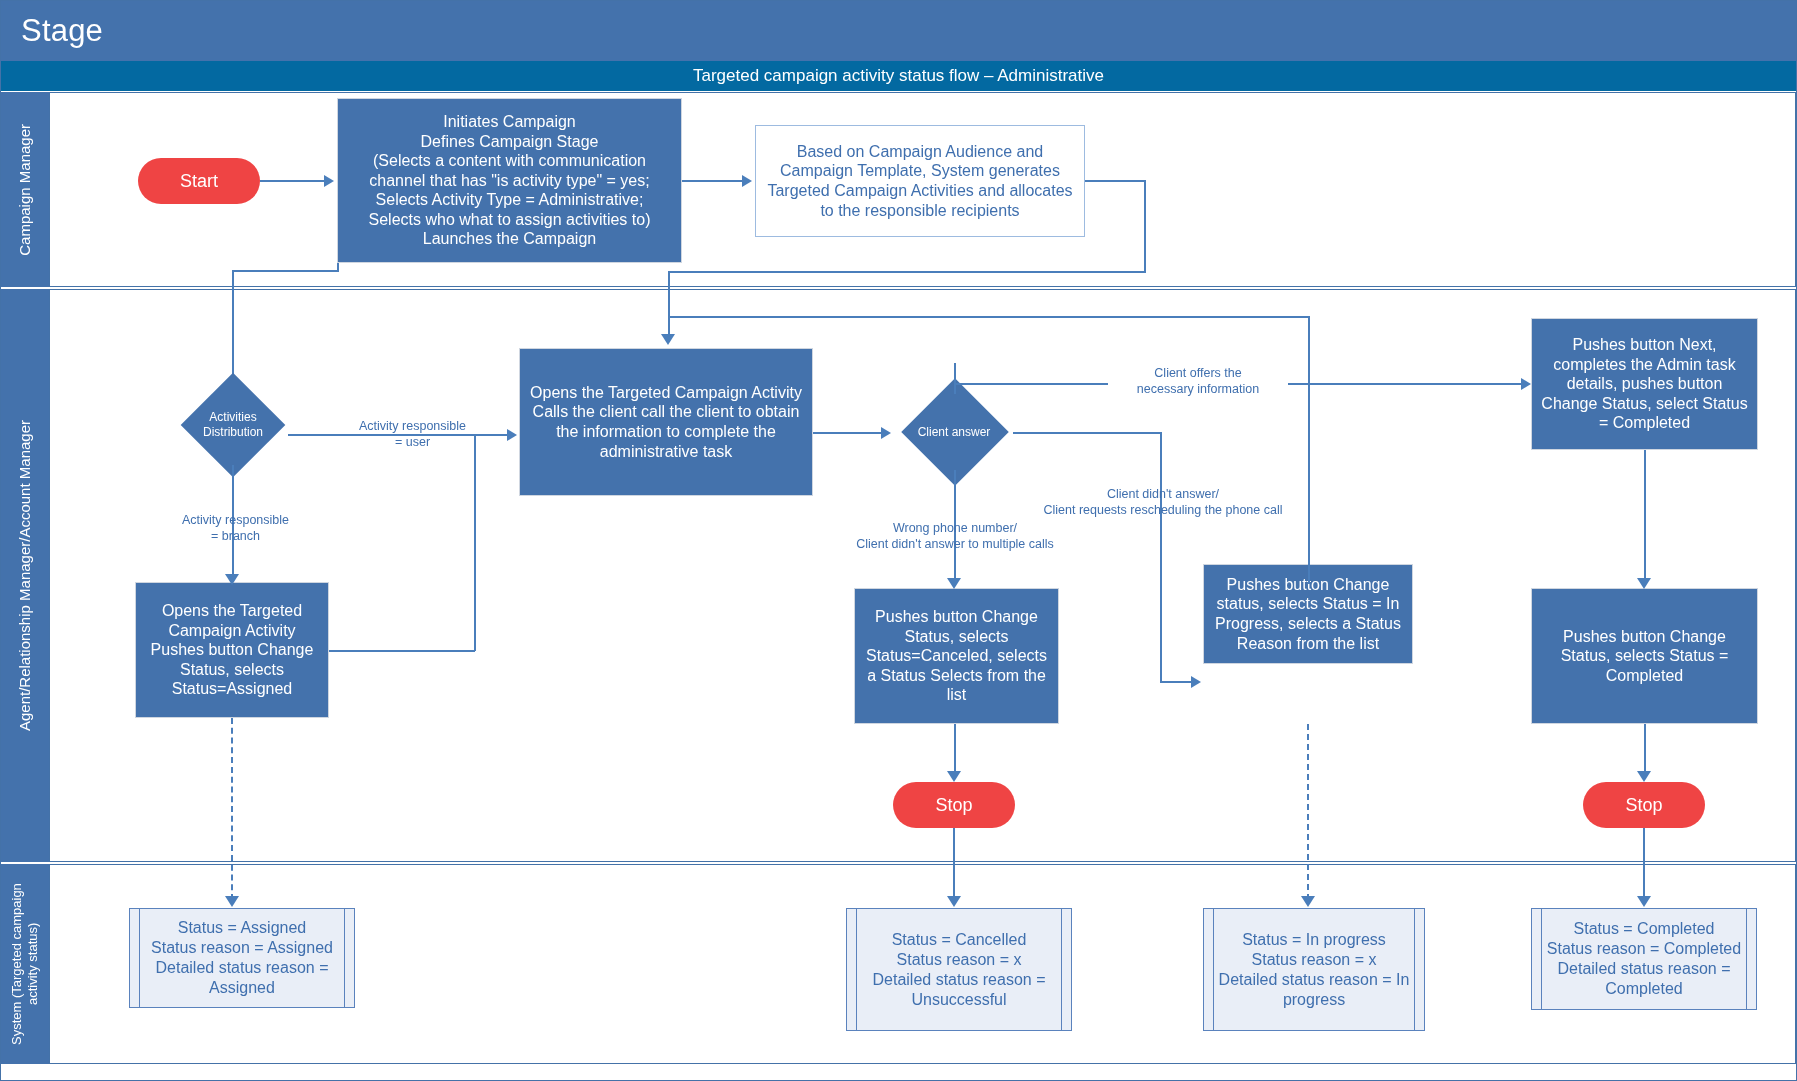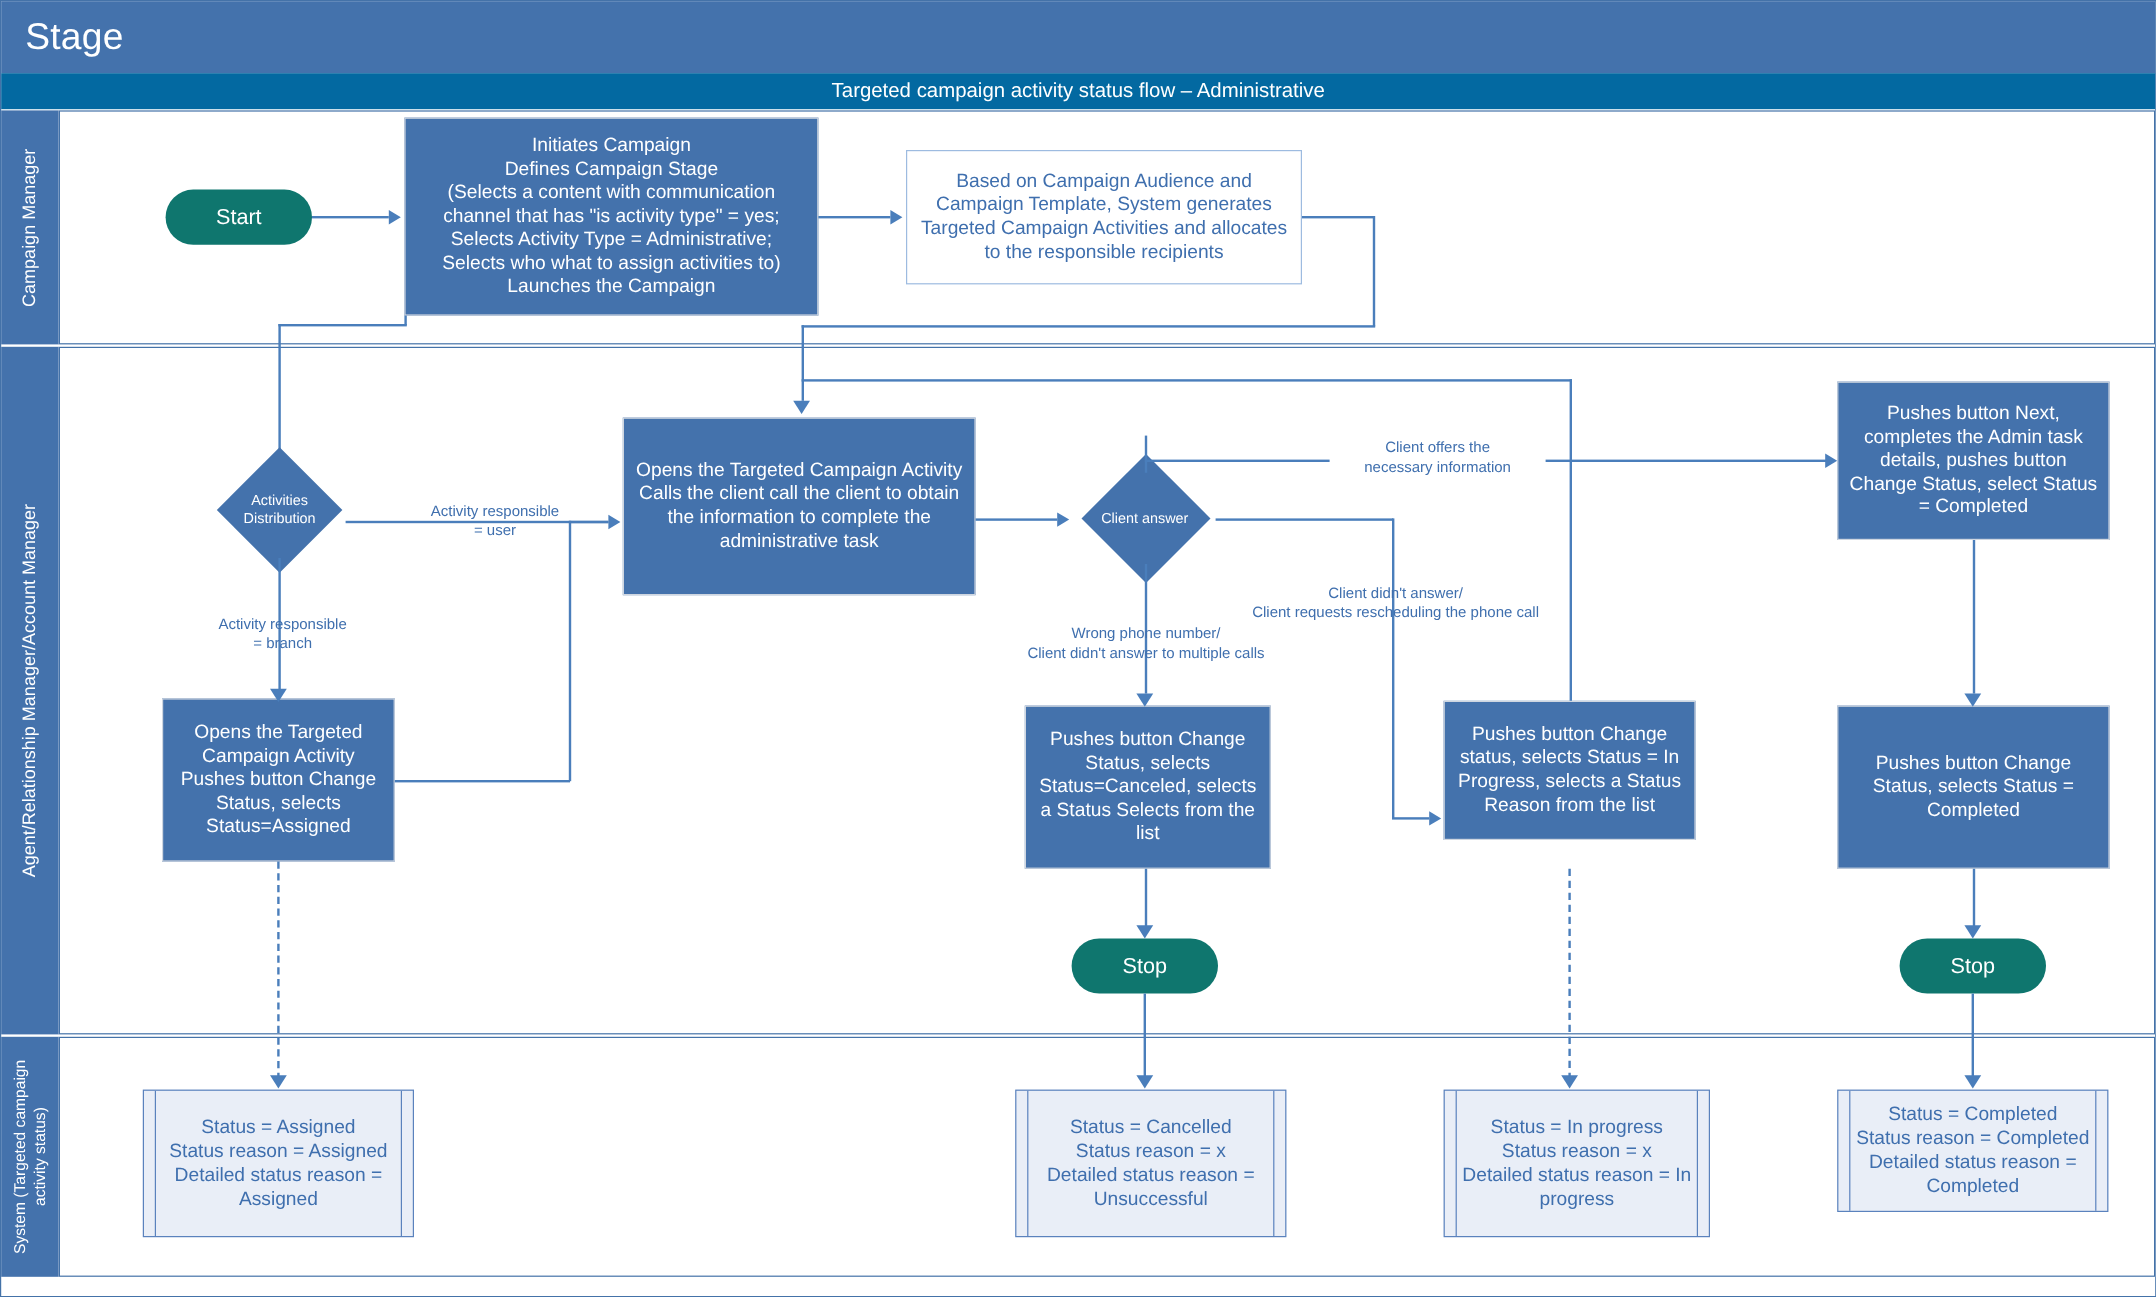--- a/index.html
+++ b/index.html
@@ -18,21 +18,21 @@
   .lane-header{position:absolute;background:#4472ac;display:flex;align-items:center;justify-content:center;}
   .lane-header span{
       writing-mode:vertical-rl;transform:rotate(180deg);
       color:#ffffff;font-size:15px;text-align:center;line-height:1.25;white-space:pre-line;}
   .lane-body{position:absolute;background:#ffffff;border:1px solid #4472a8;box-sizing:border-box;}
 
   
   .proc{position:absolute;background:#4472ac;border:1px solid #cfd6e0;box-sizing:border-box;
         color:#ffffff;display:flex;align-items:center;justify-content:center;text-align:center;
         font-size:16px;line-height:1.22;white-space:pre-line;padding:3px 6px;}
-  .termin{position:absolute;background:#0f766e;border-radius:40px;color:#ffffff;
+  .termin{position:absolute;background:#ef4444;border-radius:40px;color:#ffffff;
           display:flex;align-items:center;justify-content:center;font-size:18px;}
   .diamond{position:absolute;}
   .diamond .dshape{position:absolute;left:0;top:0;width:100%;height:100%;background:#4472ac;
       transform:rotate(45deg);}
   .diamond .dlabel{position:absolute;left:0;top:0;width:100%;height:100%;
       display:flex;align-items:center;justify-content:center;text-align:center;
       color:#ffffff;font-size:12px;line-height:1.25;white-space:pre-line;z-index:2;}
   .predef{position:absolute;background:#e9eef7;border:1px solid #5a82bd;box-sizing:border-box;
       color:#3f6fae;display:flex;align-items:center;justify-content:center;text-align:center;
       font-size:16px;line-height:1.25;white-space:pre-line;}
@@ -135,21 +135,21 @@
 
   <div class="proc" style="left:135px;top:582px;width:194px;height:136px;">
     <span>Opens the Targeted Campaign Activity
 Pushes button Change Status, selects Status=Assigned</span>
   </div>
 
   <div class="proc" style="left:854px;top:588px;width:205px;height:136px;">
     <span>Pushes button Change Status, selects Status=Canceled, selects a Status Selects from the list</span>
   </div>
 
-  <div class="proc" style="left:1203px;top:584px;width:210px;height:116px;">
+  <div class="proc" style="left:1203px;top:564px;width:210px;height:100px;">
     <span>Pushes button Change status, selects Status = In Progress, selects a Status Reason from the list</span>
   </div>
 
   <div class="proc" style="left:1531px;top:588px;width:227px;height:136px;">
     <span>Pushes button Change Status, selects Status = Completed</span>
   </div>
 
   <div class="termin" style="left:893px;top:782px;width:122px;height:46px;">
     <span>Stop</span>
   </div>
@@ -198,21 +198,21 @@
 
   <div class="ln lnv" style="left:954px;top:724px;height:48px;"></div>
   <div class="arr arr-d" style="left:947px;top:771px;"></div>
 
   <div class="ln lnv" style="left:1308px;top:316px;height:268px;"></div>
   <div class="ln lnh" style="left:668px;top:316px;width:642px;"></div>
 
   <div class="ln lnv" style="left:1644px;top:724px;height:48px;"></div>
   <div class="arr arr-d" style="left:1637px;top:771px;"></div>
 
-  <div class="predef" style="left:119px;top:908px;width:226px;height:123px;">
+  <div class="predef" style="left:129px;top:908px;width:226px;height:100px;">
     <span>Status = Assigned
 Status reason = Assigned
 Detailed status reason = Assigned</span>
   </div>
 
   <div class="predef" style="left:846px;top:908px;width:226px;height:123px;">
     <span>Status = Cancelled
 Status reason = x
 Detailed status reason = Unsuccessful</span>
   </div>

